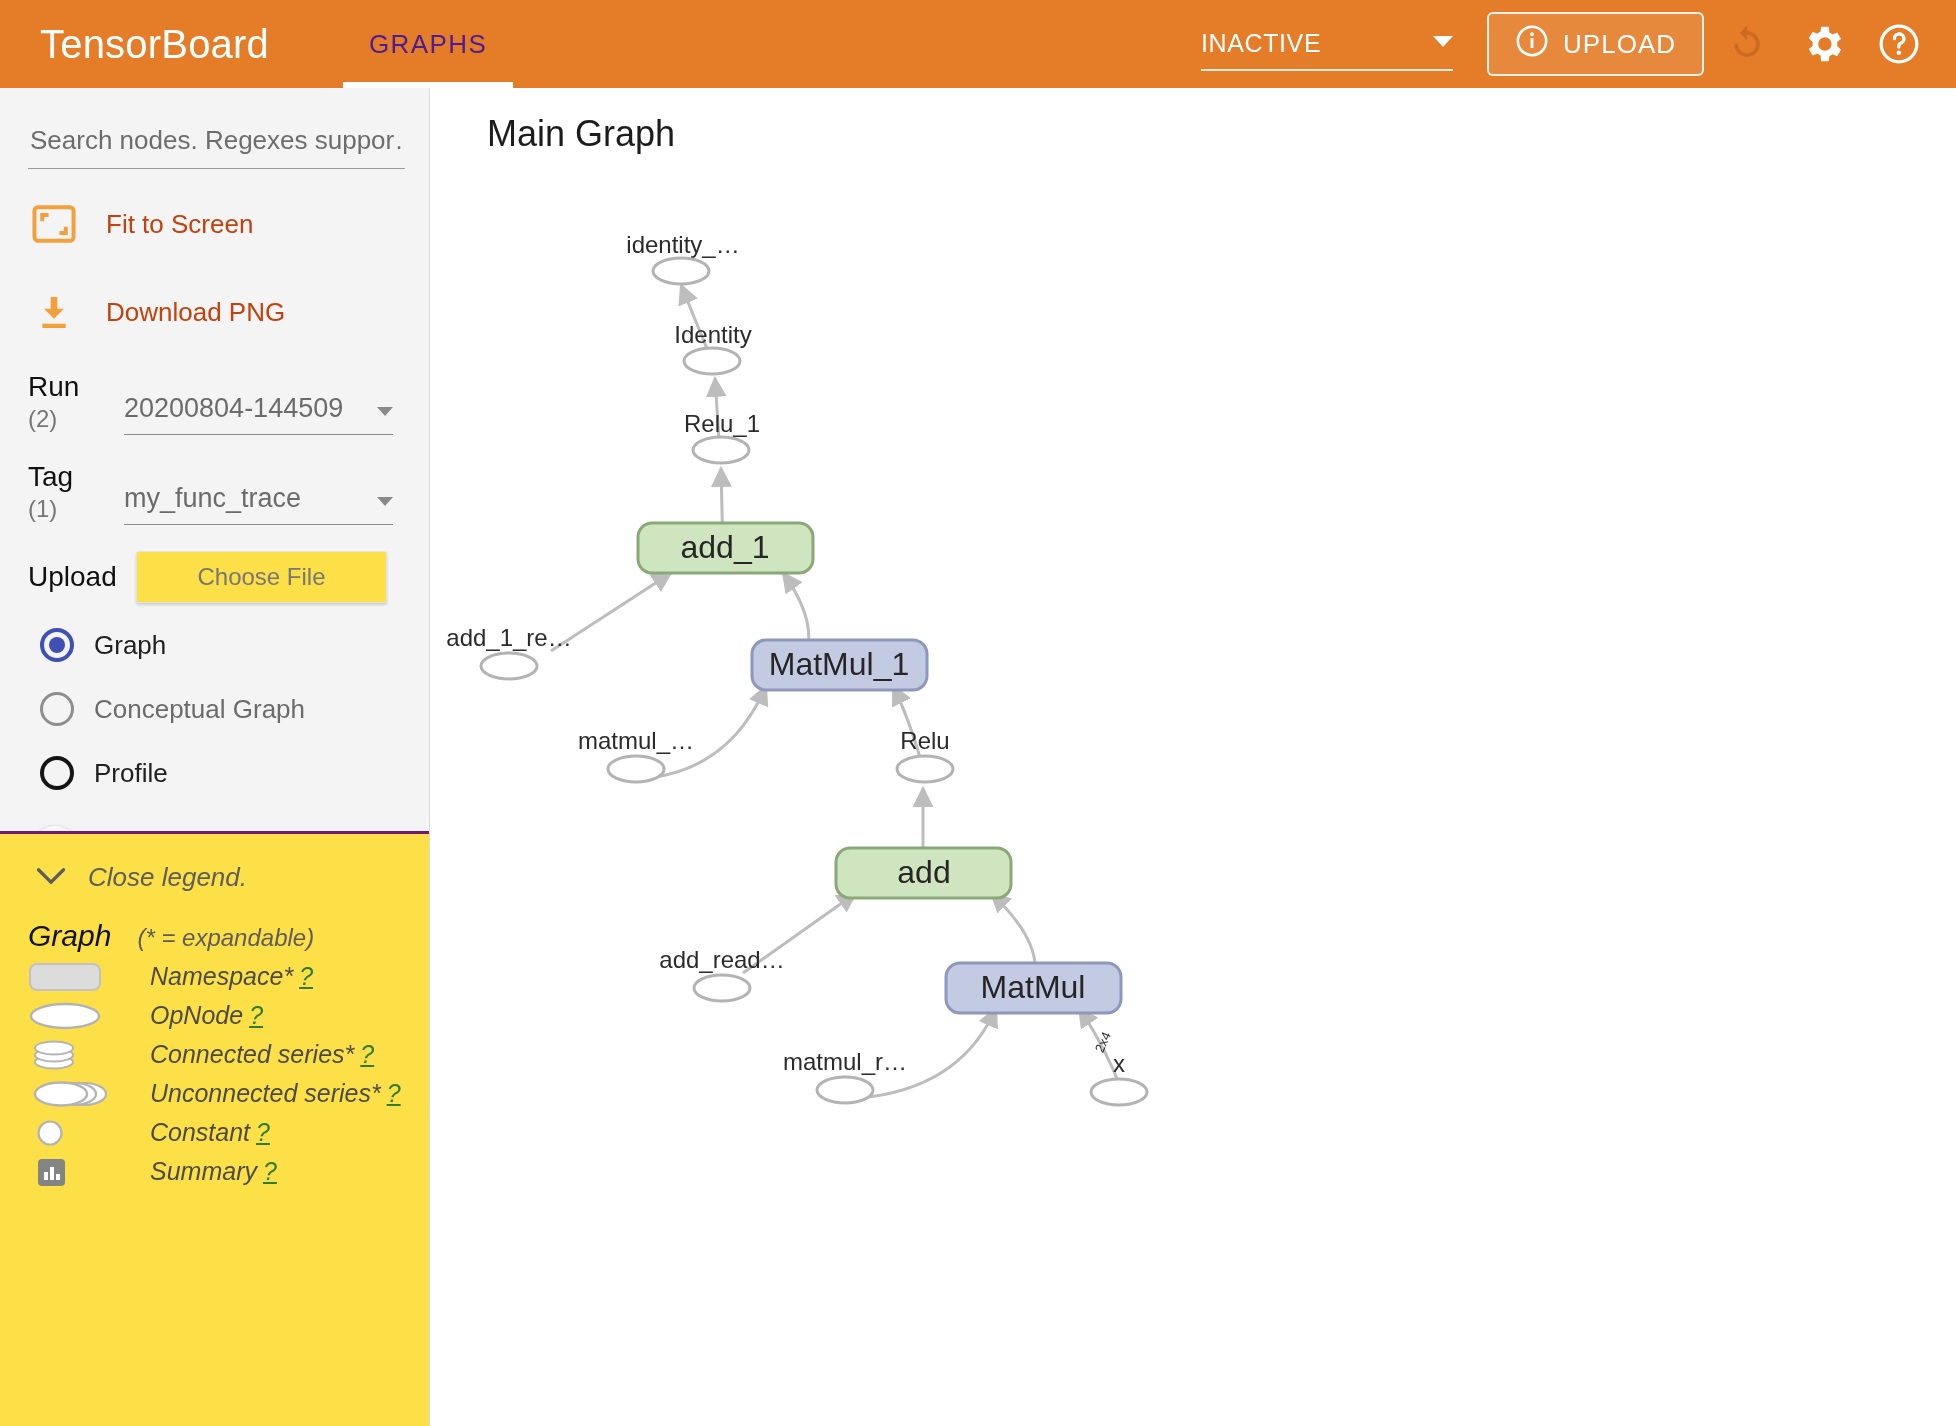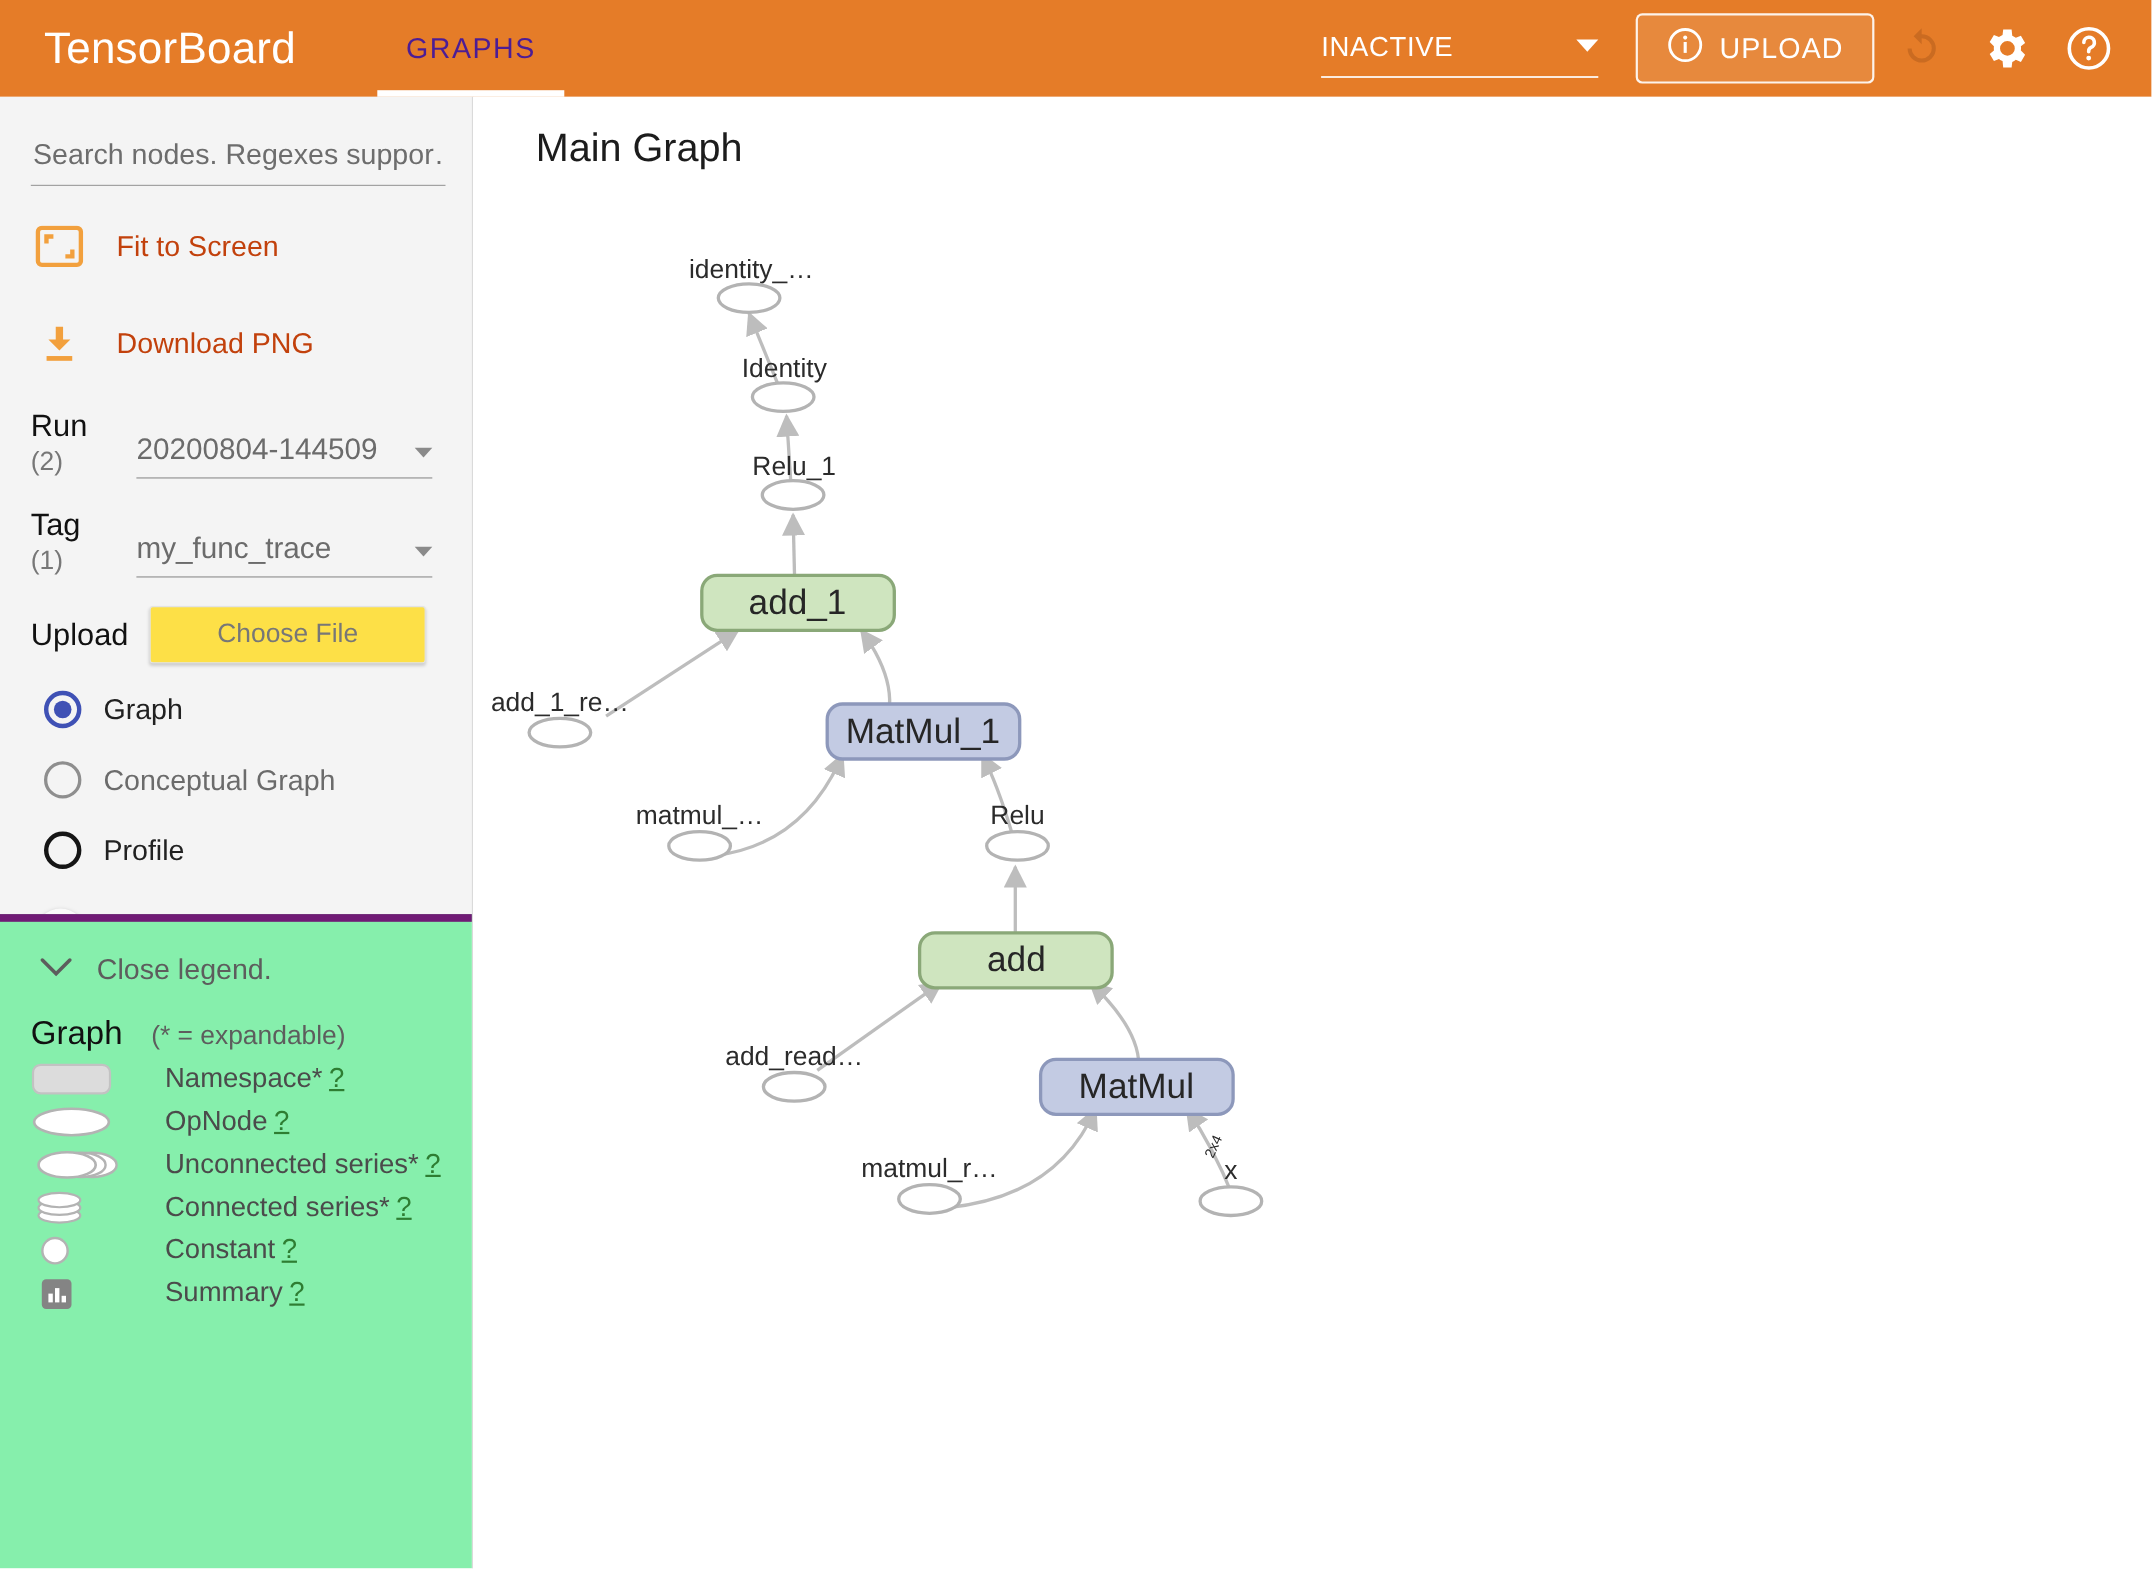--- a/index.html
+++ b/index.html
@@ -119,21 +119,21 @@
   }
   .toggle-label{margin-left:26px;font-size:29px;color:#1b1b1b;}
 
   .color-row{display:flex;align-items:center;margin:22px 0 0 28px;height:54px;}
   .color-label{font-size:28px;color:#111;margin-right:16px;}
   .color-opt-label{margin-left:18px;font-size:25px;color:#3b3b3b;}
 
   
   .legend{
     position:absolute;left:0;right:0;top:743px;bottom:0;
-    background:#86efac;border-top:7px solid #701a75;
+    background:#fde047;border-top:3px solid #701a75;font-style:italic;
   }
   .legend-close{display:flex;align-items:center;margin:28px 0 0 36px;}
   .chev{margin-right:22px;}
   .legend-close-label{font-size:26px;color:#5d5d5d;}
   .legend-title-row{display:flex;align-items:baseline;margin:26px 0 0 28px;}
   .legend-title{font-size:30px;color:#111;}
   .legend-note{margin-left:26px;font-size:24px;color:#5d5d5d;}
   .legend-item{display:flex;align-items:center;height:31px;margin:8px 0 0 28px;}
   .legend-swatch{width:86px;display:flex;align-items:center;justify-content:flex-start;}
   .legend-text{margin-left:36px;font-size:25px;color:#4b4b4b;white-space:nowrap;}
@@ -330,38 +330,38 @@
         <span class="legend-swatch">
           <svg width="76" height="30">
               <ellipse cx="37" cy="15" rx="34" ry="12" fill="#fff" stroke="#b3b3b3" stroke-width="2.4"></ellipse>
             </svg>
         </span>
         <span class="legend-text"><span>OpNode</span><span class="qmark">?</span></span>
       </div>
 
       <div class="legend-item">
         <span class="legend-swatch">
+          <svg width="76" height="32">
+            <ellipse cx="26" cy="23" rx="19" ry="6.5" fill="#fff" stroke="#b3b3b3" stroke-width="2"></ellipse>
+            <ellipse cx="26" cy="16" rx="19" ry="6.5" fill="#fff" stroke="#b3b3b3" stroke-width="2"></ellipse>
+            <ellipse cx="26" cy="9" rx="19" ry="6.5" fill="#fff" stroke="#b3b3b3" stroke-width="2"></ellipse>
+          </svg>
+        </span>
+        <span class="legend-text"><span>Connected series*</span><span class="qmark">?</span></span>
+      </div>
+
+      <div class="legend-item">
+        <span class="legend-swatch">
           <svg width="84" height="30">
             <ellipse cx="56" cy="15" rx="22" ry="11" fill="#fff" stroke="#b3b3b3" stroke-width="2.2"></ellipse>
             <ellipse cx="46" cy="15" rx="22" ry="11" fill="#fff" stroke="#b3b3b3" stroke-width="2.2"></ellipse>
             <ellipse cx="33" cy="15" rx="26" ry="11.5" fill="#fff" stroke="#b3b3b3" stroke-width="2.4"></ellipse>
           </svg>
         </span>
         <span class="legend-text"><span>Unconnected series*</span><span class="qmark">?</span></span>
-      </div>
-
-      <div class="legend-item">
-        <span class="legend-swatch">
-          <svg width="76" height="32">
-            <ellipse cx="26" cy="23" rx="19" ry="6.5" fill="#fff" stroke="#b3b3b3" stroke-width="2"></ellipse>
-            <ellipse cx="26" cy="16" rx="19" ry="6.5" fill="#fff" stroke="#b3b3b3" stroke-width="2"></ellipse>
-            <ellipse cx="26" cy="9" rx="19" ry="6.5" fill="#fff" stroke="#b3b3b3" stroke-width="2"></ellipse>
-          </svg>
-        </span>
-        <span class="legend-text"><span>Connected series*</span><span class="qmark">?</span></span>
       </div>
 
       <div class="legend-item">
         <span class="legend-swatch">
           <svg width="76" height="30">
               <circle cx="22" cy="15" r="11.5" fill="#fff" stroke="#b3b3b3" stroke-width="2.2"></circle>
             </svg>
         </span>
         <span class="legend-text"><span>Constant</span><span class="qmark">?</span></span>
       </div>

